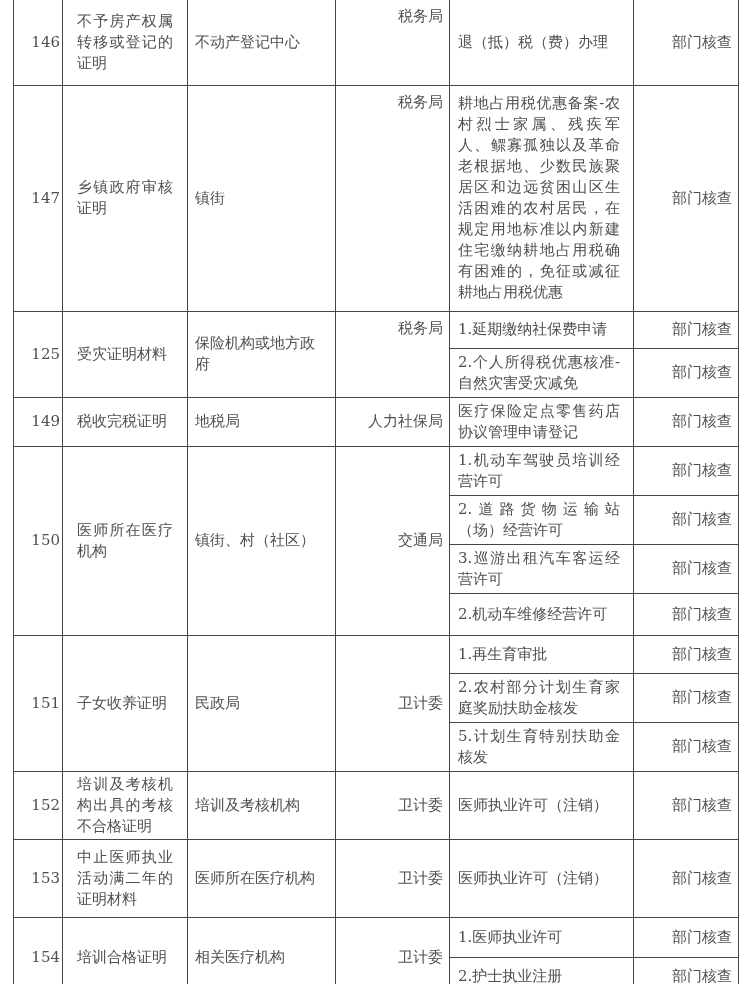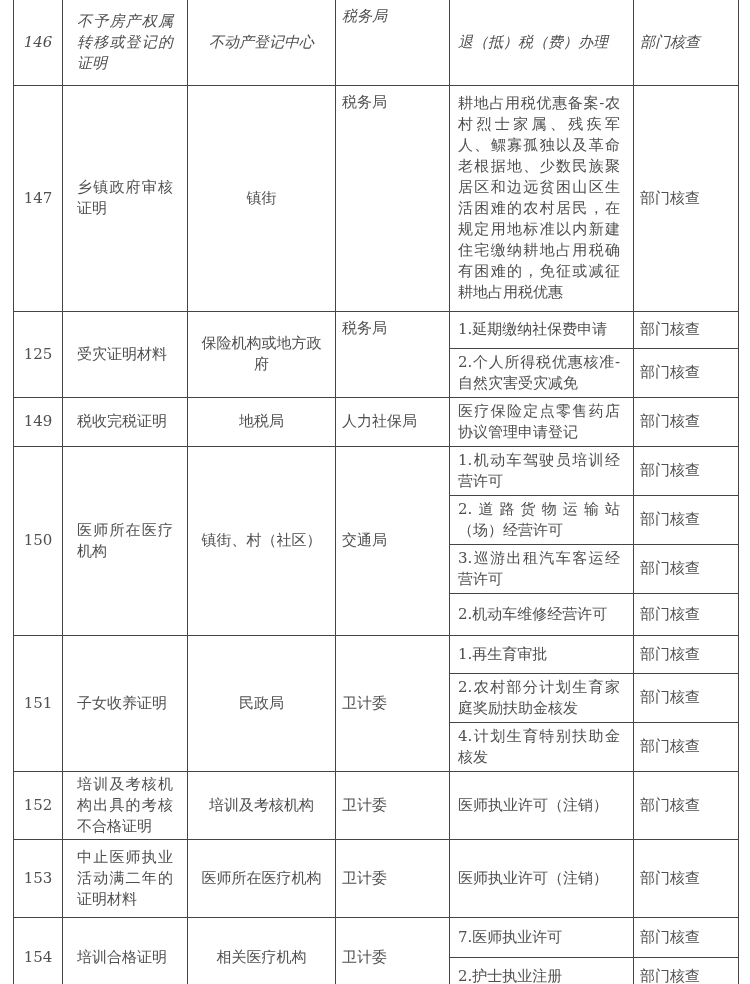--- a/index.html
+++ b/index.html
@@ -22,28 +22,28 @@
   col.c-check  { width:105px; }
   td {
     border:1px solid #454545;
     color:#4f4f4f;
     font-size:15px; line-height:21px;
     vertical-align:middle;
     padding:2px 6px;
     overflow:hidden;
   }
   
-  tr:first-child > td { border-top:none;font-style:italic; }
+  tr:first-child > td { border-top:none; }
   tr.last-row > td { border-bottom:2px solid #454545; }
-  td.td-no     { text-align:center; padding:2px 2px; }
+  td.td-no     { text-align:right; padding:2px 2px; }
   td.td-name   { text-align:justify; text-justify:inter-ideograph; padding:2px 14px; }
-  td.td-auth   { text-align:center; padding:2px 7px; }
-  td.td-dept   { text-align:left; padding:2px 6px; }
+  td.td-auth   { text-align:left; padding:2px 7px; }
+  td.td-dept   { text-align:right; padding:2px 6px; }
   td.td-matter { text-align:justify; text-justify:inter-ideograph; padding:3px 13px 3px 8px;margin-top:17px; }
-  td.td-check  { text-align:left; }
+  td.td-check  { text-align:right; }
   td.vtop      { vertical-align:top; padding-top:6px; }
 </style>
 </head>
 <body>
 
 <div class="page">
   <table class="doc-table">
     <colgroup>
       <col class="c-no">
         <col class="c-name">
@@ -115,21 +115,21 @@
           <td class="td-auth" rowspan="3">民政局</td>
           <td class="td-dept" rowspan="3">卫计委</td>
           <td class="td-matter">1.再生育审批</td>
           <td class="td-check">部门核查</td>
         </tr>
         <tr style="height: 49px;">
           <td class="td-matter">2.农村部分计划生育家庭奖励扶助金核发</td>
           <td class="td-check">部门核查</td>
         </tr>
         <tr style="height: 48px;">
-          <td class="td-matter">4.计划生育特别扶助金核发</td>
+          <td class="td-matter">5.计划生育特别扶助金核发</td>
           <td class="td-check">部门核查</td>
         </tr>
         <tr style="height: 62px;">
           <td class="td-no">152</td>
           <td class="td-name">培训及考核机构出具的考核不合格证明</td>
           <td class="td-auth">培训及考核机构</td>
           <td class="td-dept">卫计委</td>
           <td class="td-matter">医师执业许可（注销）</td>
           <td class="td-check">部门核查</td>
         </tr>
@@ -139,21 +139,21 @@
           <td class="td-auth">医师所在医疗机构</td>
           <td class="td-dept">卫计委</td>
           <td class="td-matter">医师执业许可（注销）</td>
           <td class="td-check">部门核查</td>
         </tr>
         <tr style="height: 40px;">
           <td class="td-no" rowspan="2">154</td>
           <td class="td-name" rowspan="2">培训合格证明</td>
           <td class="td-auth" rowspan="2">相关医疗机构</td>
           <td class="td-dept" rowspan="2">卫计委</td>
-          <td class="td-matter">7.医师执业许可</td>
+          <td class="td-matter">1.医师执业许可</td>
           <td class="td-check">部门核查</td>
         </tr>
         <tr class="last-row" style="height: 40px;">
           <td class="td-matter">2.护士执业注册</td>
           <td class="td-check">部门核查</td>
         </tr>
       </tbody>
   </table>
 </div>
 

